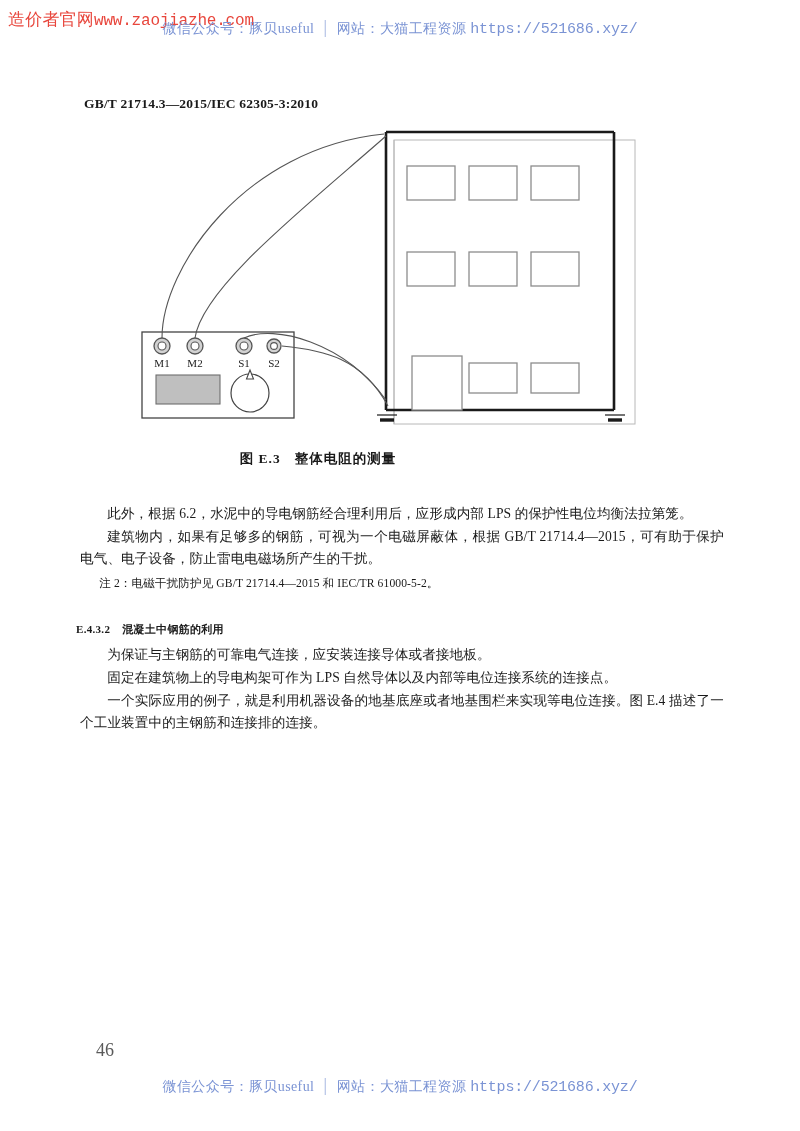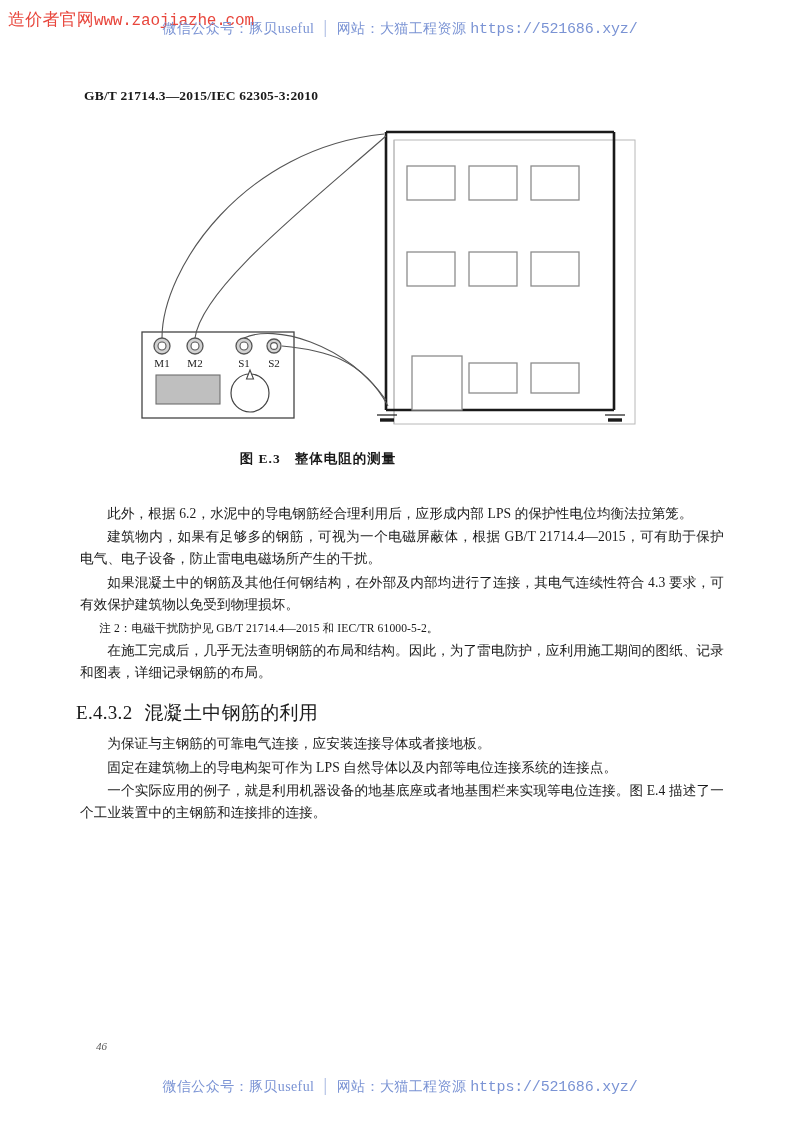--- a/index.html
+++ b/index.html
@@ -55,21 +55,21 @@
   .wechat-line .divider {
     color: #aab9e2;
     padding: 0 6px;
   }
   #watermark-top .wechat-line { top: 20px; }
   #watermark-bottom { position: absolute; top: 1078px; left: 0; }
 
   
   #page-header {
     position: absolute;
-    top: 88px;
+    top: 96px;
     left: 84px;
     font-size: 13.5px;
     font-weight: bold;
     letter-spacing: 0.2px;
     white-space: nowrap;
   }
 
   
   #figure-e3 {
     position: absolute;
@@ -108,34 +108,33 @@
   }
   p.note {
     margin: 2px 0 1px 0;
     font-size: 11.6px;
     line-height: 21px;
     text-indent: 2em;
     letter-spacing: 0.1px;
   }
   p.note b { font-weight: normal; }
   h3.section-heading {
-    margin: 16px 0 7px 0;
-    font-size: 19px;
-    font-weight: normal;
+    margin: 28px 0 7px 0;
+    font-size: 11px;
+    font-weight: bold;
     letter-spacing: 0.3px;
   }
   h3.section-heading .head-gap { display: inline-block; width: 12px; }
 
   #page-number {
     position: absolute;
     top: 1040px;
     left: 96px;
-    font-size: 11px;
+    font-size: 18px;
     color: #5a5a5a;
-    font-style: italic;
   }
 </style>
 </head>
 <body>
 
 <div id="watermark-top">
   <div id="site-watermark-red">
     <span>造价者官网</span><span class="url-part">www.zaojiazhe.com</span>
   </div>
   <div class="wechat-line">
@@ -228,25 +227,23 @@
   </svg>
 </div>
 
 <div id="figure-caption">
   <span>图 E.3</span><span class="cap-gap"></span><span>整体电阻的测量</span>
 </div>
 
 <div id="body-text">
   <p class="para">此外，根据 6.2，水泥中的导电钢筋经合理利用后，应形成内部 LPS 的保护性电位均衡法拉第笼。</p>
   <p class="para">建筑物内，如果有足够多的钢筋，可视为一个电磁屏蔽体，根据 GB/T 21714.4—2015，可有助于保护电气、电子设备，防止雷电电磁场所产生的干扰。</p>
-  <p class="para">如果混凝土中的钢筋及其他任何钢结构，在外部及内部均进行了连接，其电气连续性符合 4.3 要求，可有效保护建筑物以免受到物理损坏。</p>
 
   <p class="note"><b>注 2：</b><span>电磁干扰防护见 GB/T 21714.4—2015 和 IEC/TR 61000-5-2。</span></p>
 
-  <p class="para">在施工完成后，几乎无法查明钢筋的布局和结构。因此，为了雷电防护，应利用施工期间的图纸、记录和图表，详细记录钢筋的布局。</p>
 
   <h3 class="section-heading"><span>E.4.3.2</span><span class="head-gap"></span><span>混凝土中钢筋的利用</span></h3>
 
   <p class="para">为保证与主钢筋的可靠电气连接，应安装连接导体或者接地板。</p>
   <p class="para">固定在建筑物上的导电构架可作为 LPS 自然导体以及内部等电位连接系统的连接点。</p>
   <p class="para">一个实际应用的例子，就是利用机器设备的地基底座或者地基围栏来实现等电位连接。图 E.4 描述了一个工业装置中的主钢筋和连接排的连接。</p>
 </div>
 
 <div id="page-number">46</div>
 

